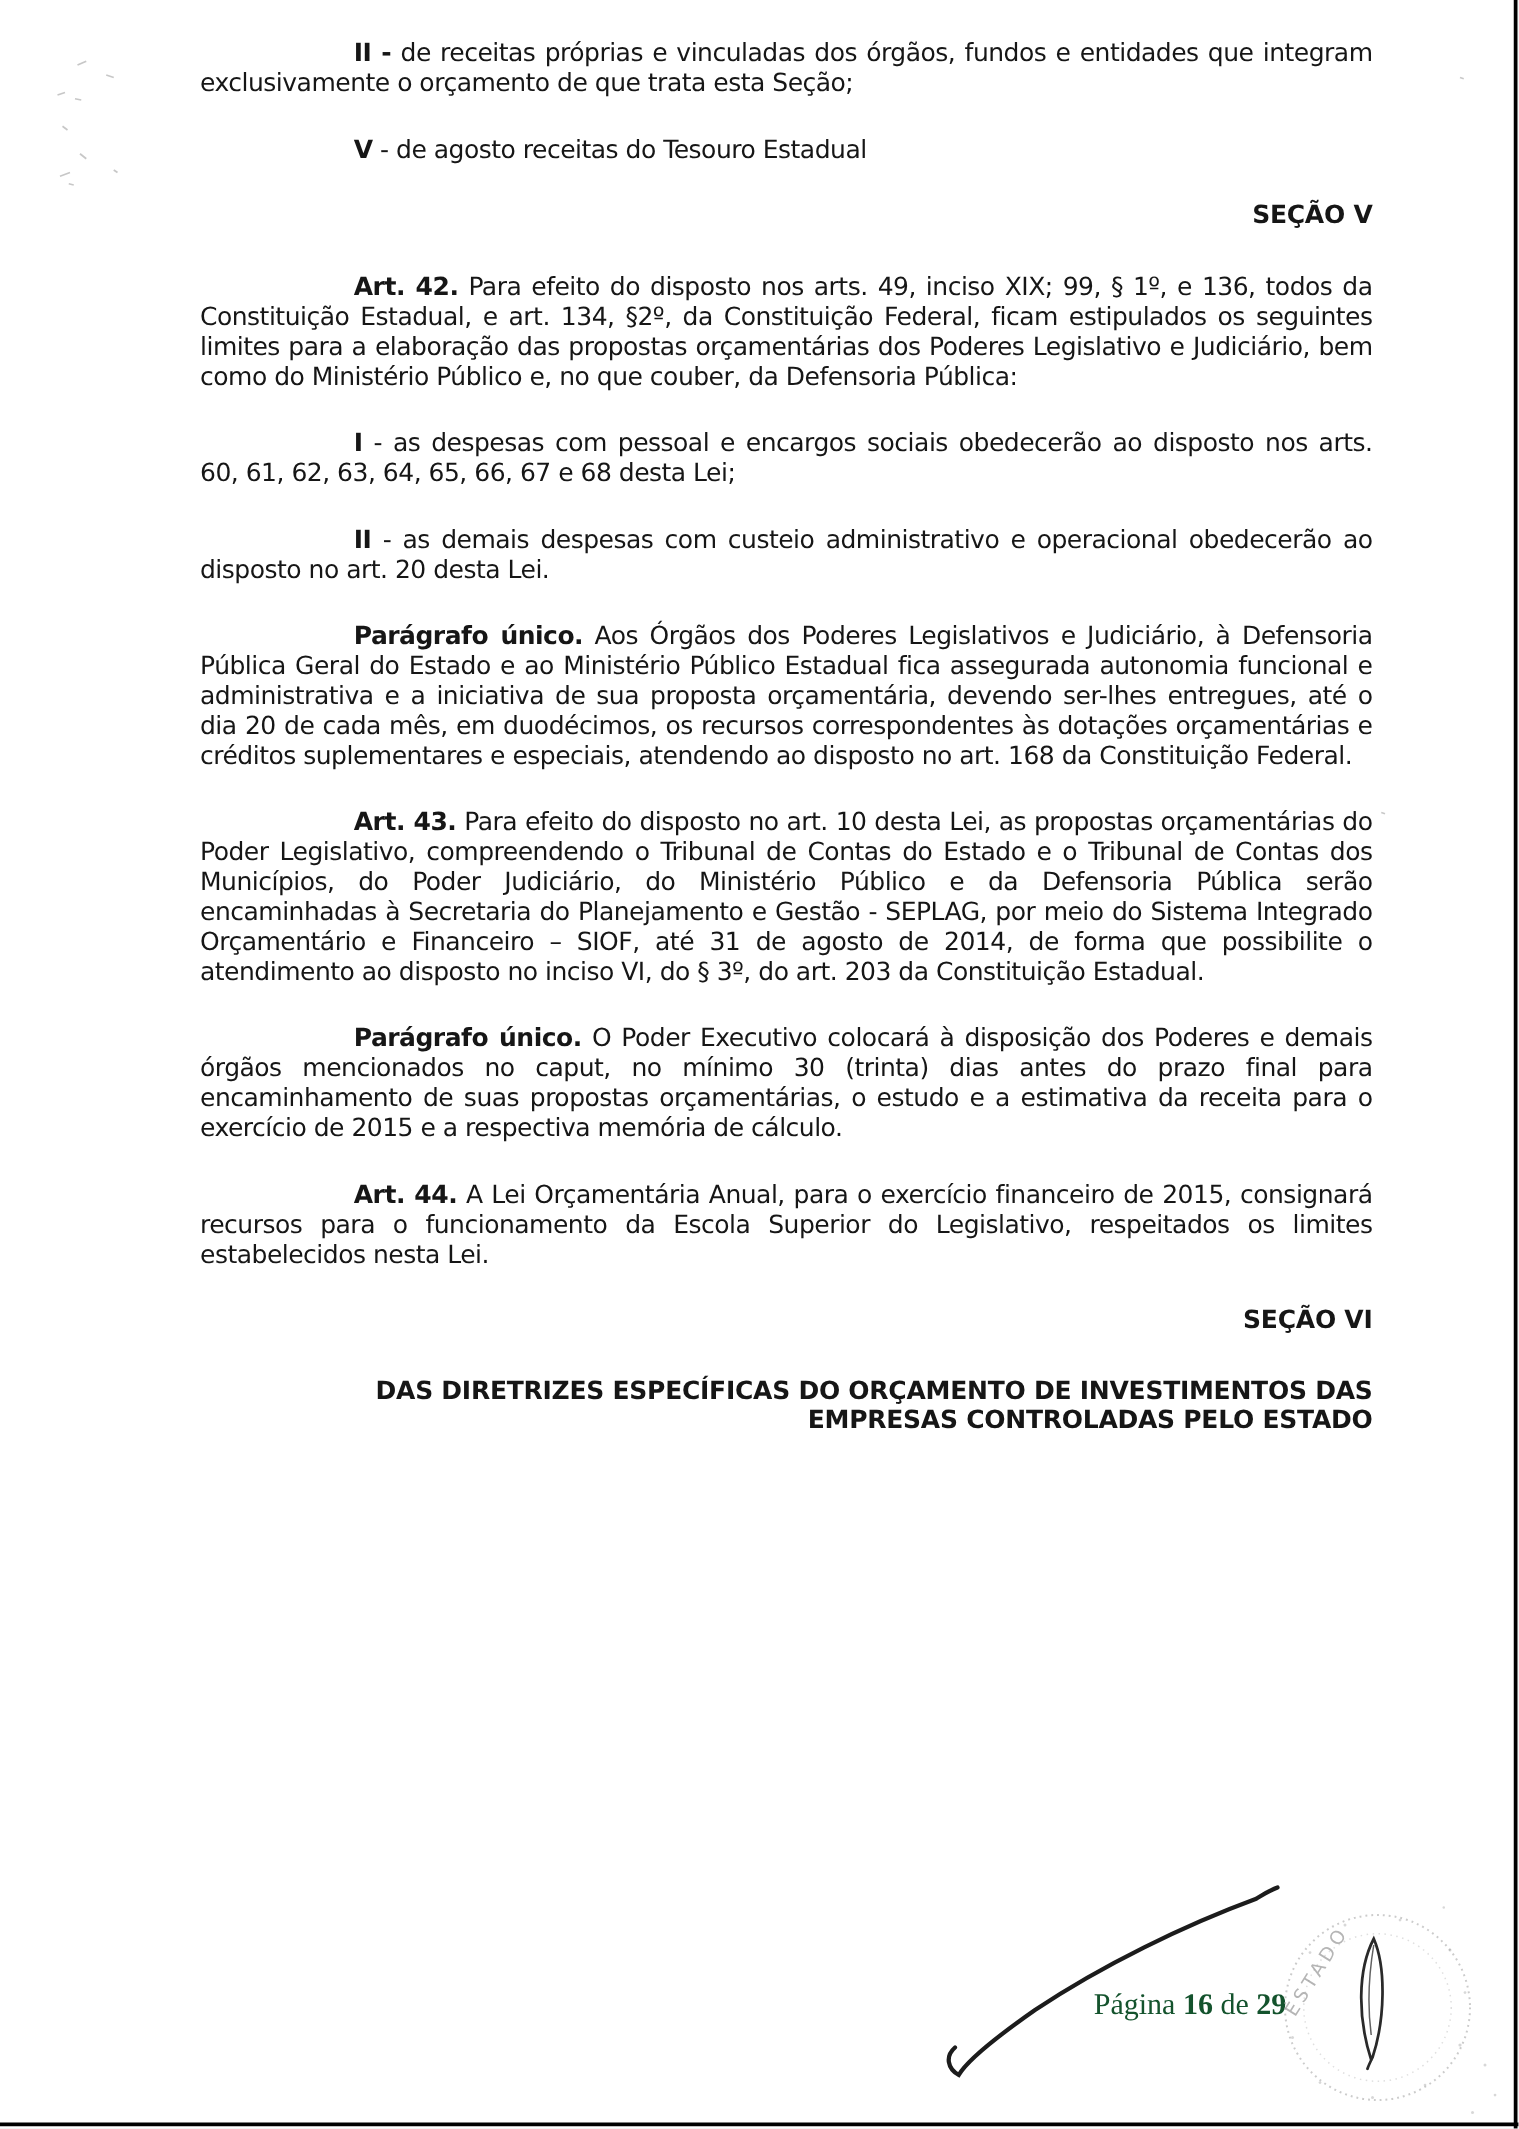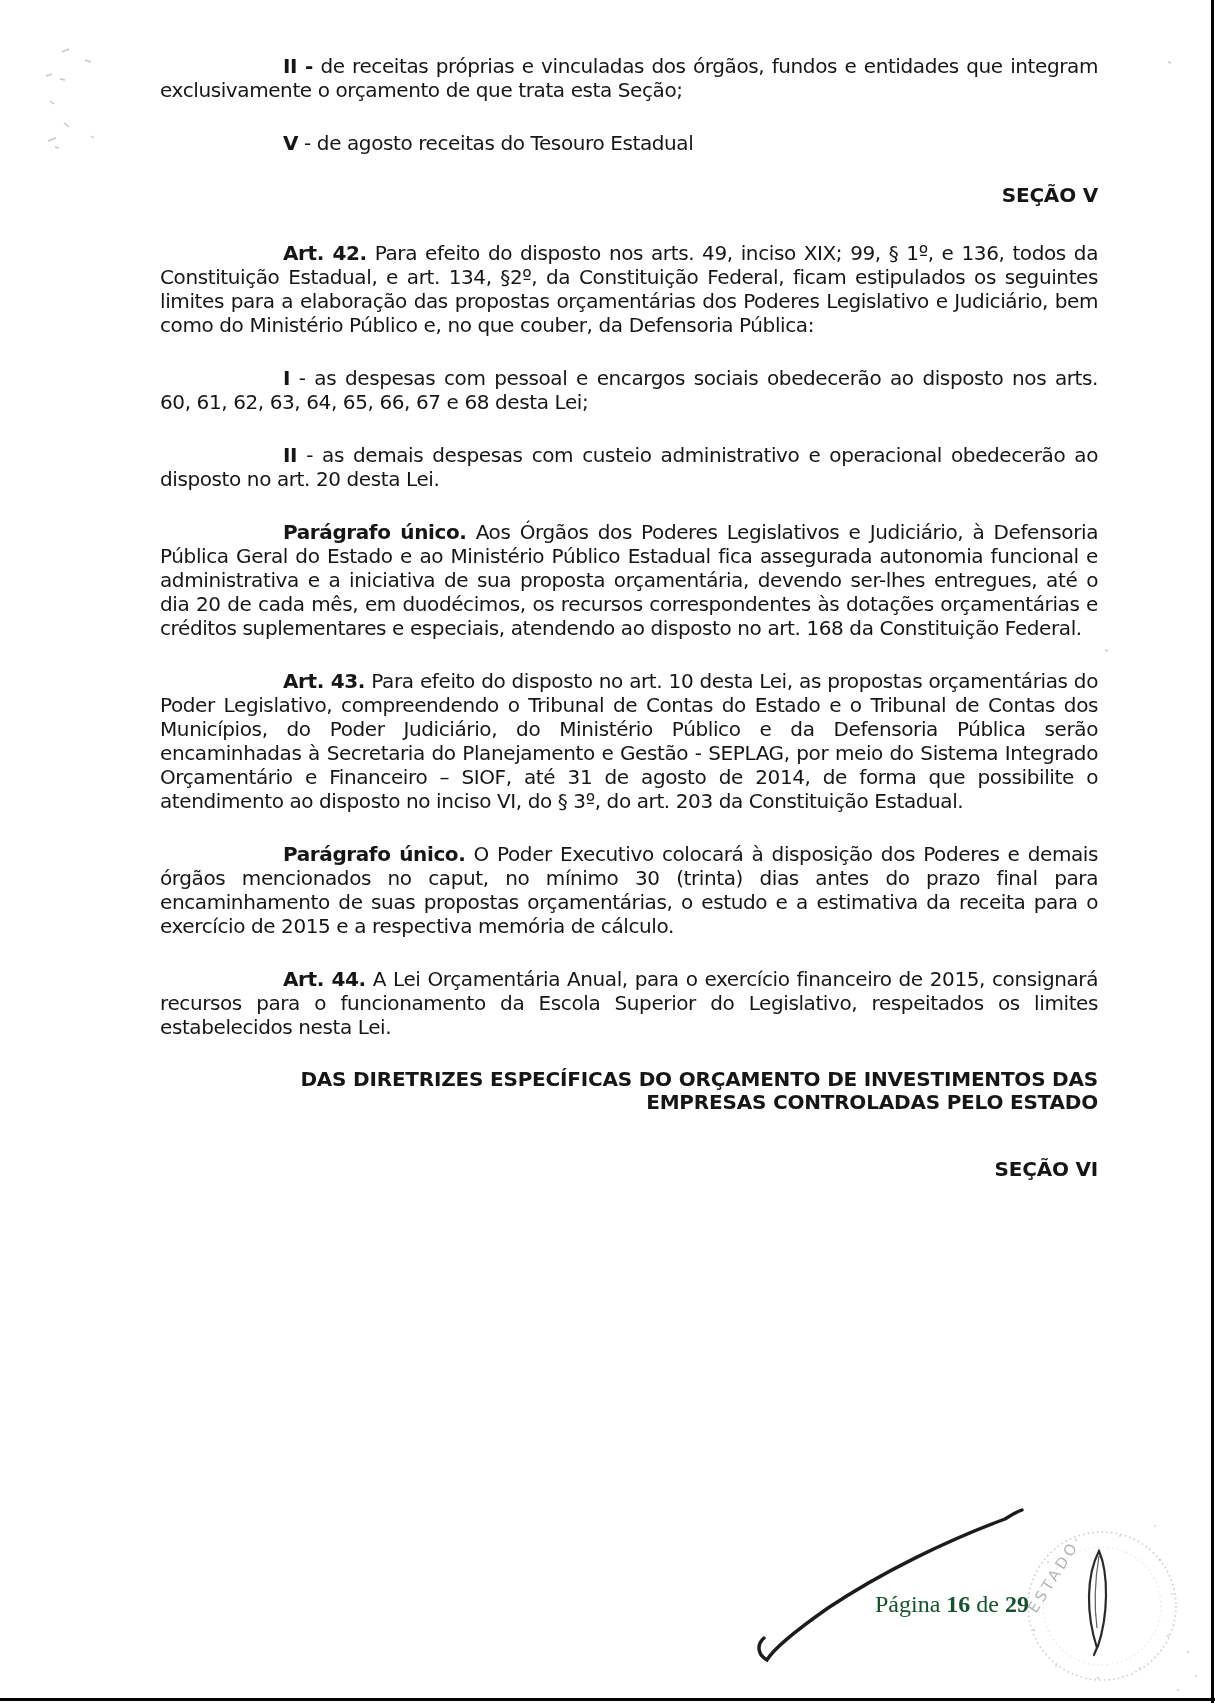--- a/index.html
+++ b/index.html
@@ -6,21 +6,21 @@
   .page{
     position:relative;
     width:1215px;height:1703px;
     background:#ffffff;
     overflow:hidden;
     font-family:"DejaVu Sans","Liberation Sans",sans-serif;
     color:#161616;
   }
   .content{
     position:absolute;
-    left:160px;top:54px;width:938px;
+    left:160px;top:30px;width:938px;
   }
   .para{
     font-size:20px;
     line-height:24px;
     letter-spacing:-0.4px;
     text-align:justify;
     text-indent:123px;
     margin:0 0 29px 0;
   }
   .para b{font-weight:bold;}
@@ -78,23 +78,23 @@
     <p class="para"><b>II</b> <span>- as demais despesas com custeio administrativo e operacional obedecerão ao disposto no art. 20 desta Lei.</span></p>
 
     <p class="para"><b>Parágrafo único.</b> <span>Aos Órgãos dos Poderes Legislativos e Judiciário, à Defensoria Pública Geral do Estado e ao Ministério Público Estadual fica assegurada autonomia funcional e administrativa e a iniciativa de sua proposta orçamentária, devendo ser-lhes entregues, até o dia 20 de cada mês, em duodécimos, os recursos correspondentes às dotações orçamentárias e créditos suplementares e especiais, atendendo ao disposto no art. 168 da Constituição Federal.</span></p>
 
     <p class="para"><b>Art. 43.</b> <span>Para efeito do disposto no art. 10 desta Lei, as propostas orçamentárias do Poder Legislativo, compreendendo o Tribunal de Contas do Estado e o Tribunal de Contas dos Municípios, do Poder Judiciário, do Ministério Público e da Defensoria Pública serão encaminhadas à Secretaria do Planejamento e Gestão - SEPLAG, por meio do Sistema Integrado Orçamentário e Financeiro – SIOF, até 31 de agosto de 2014, de forma que possibilite o atendimento ao disposto no inciso VI, do § 3º, do art. 203 da Constituição Estadual.</span></p>
 
     <p class="para"><b>Parágrafo único.</b> <span>O Poder Executivo colocará à disposição dos Poderes e demais órgãos mencionados no caput, no mínimo 30 (trinta) dias antes do prazo final para encaminhamento de suas propostas orçamentárias, o estudo e a estimativa da receita para o exercício de 2015 e a respectiva memória de cálculo.</span></p>
 
     <p class="para"><b>Art. 44.</b> <span>A Lei Orçamentária Anual, para o exercício financeiro de 2015, consignará recursos para o funcionamento da Escola Superior do Legislativo, respeitados os limites estabelecidos nesta Lei.</span></p>
 
+    <p class="heading"><span class="hline">SEÇÃO VI</span></p>
+
     <p class="heading wide"><span class="hline">DAS DIRETRIZES ESPECÍFICAS DO ORÇAMENTO DE INVESTIMENTOS DAS</span><br><span class="hline">EMPRESAS CONTROLADAS PELO ESTADO</span></p>
-
-    <p class="heading"><span class="hline">SEÇÃO VI</span></p>
 
 
   </div>
 
   <div class="footer"><span>Página</span> <b>16</b> <span>de</span> <b>29</b></div>
 
   <svg class="overlay" viewBox="0 0 1215 1703">
 
     <g stroke="#9a9a9a" stroke-width="1.4" opacity="0.55" fill="none">
       <path d="M 62 52 l 7 -3"></path>

